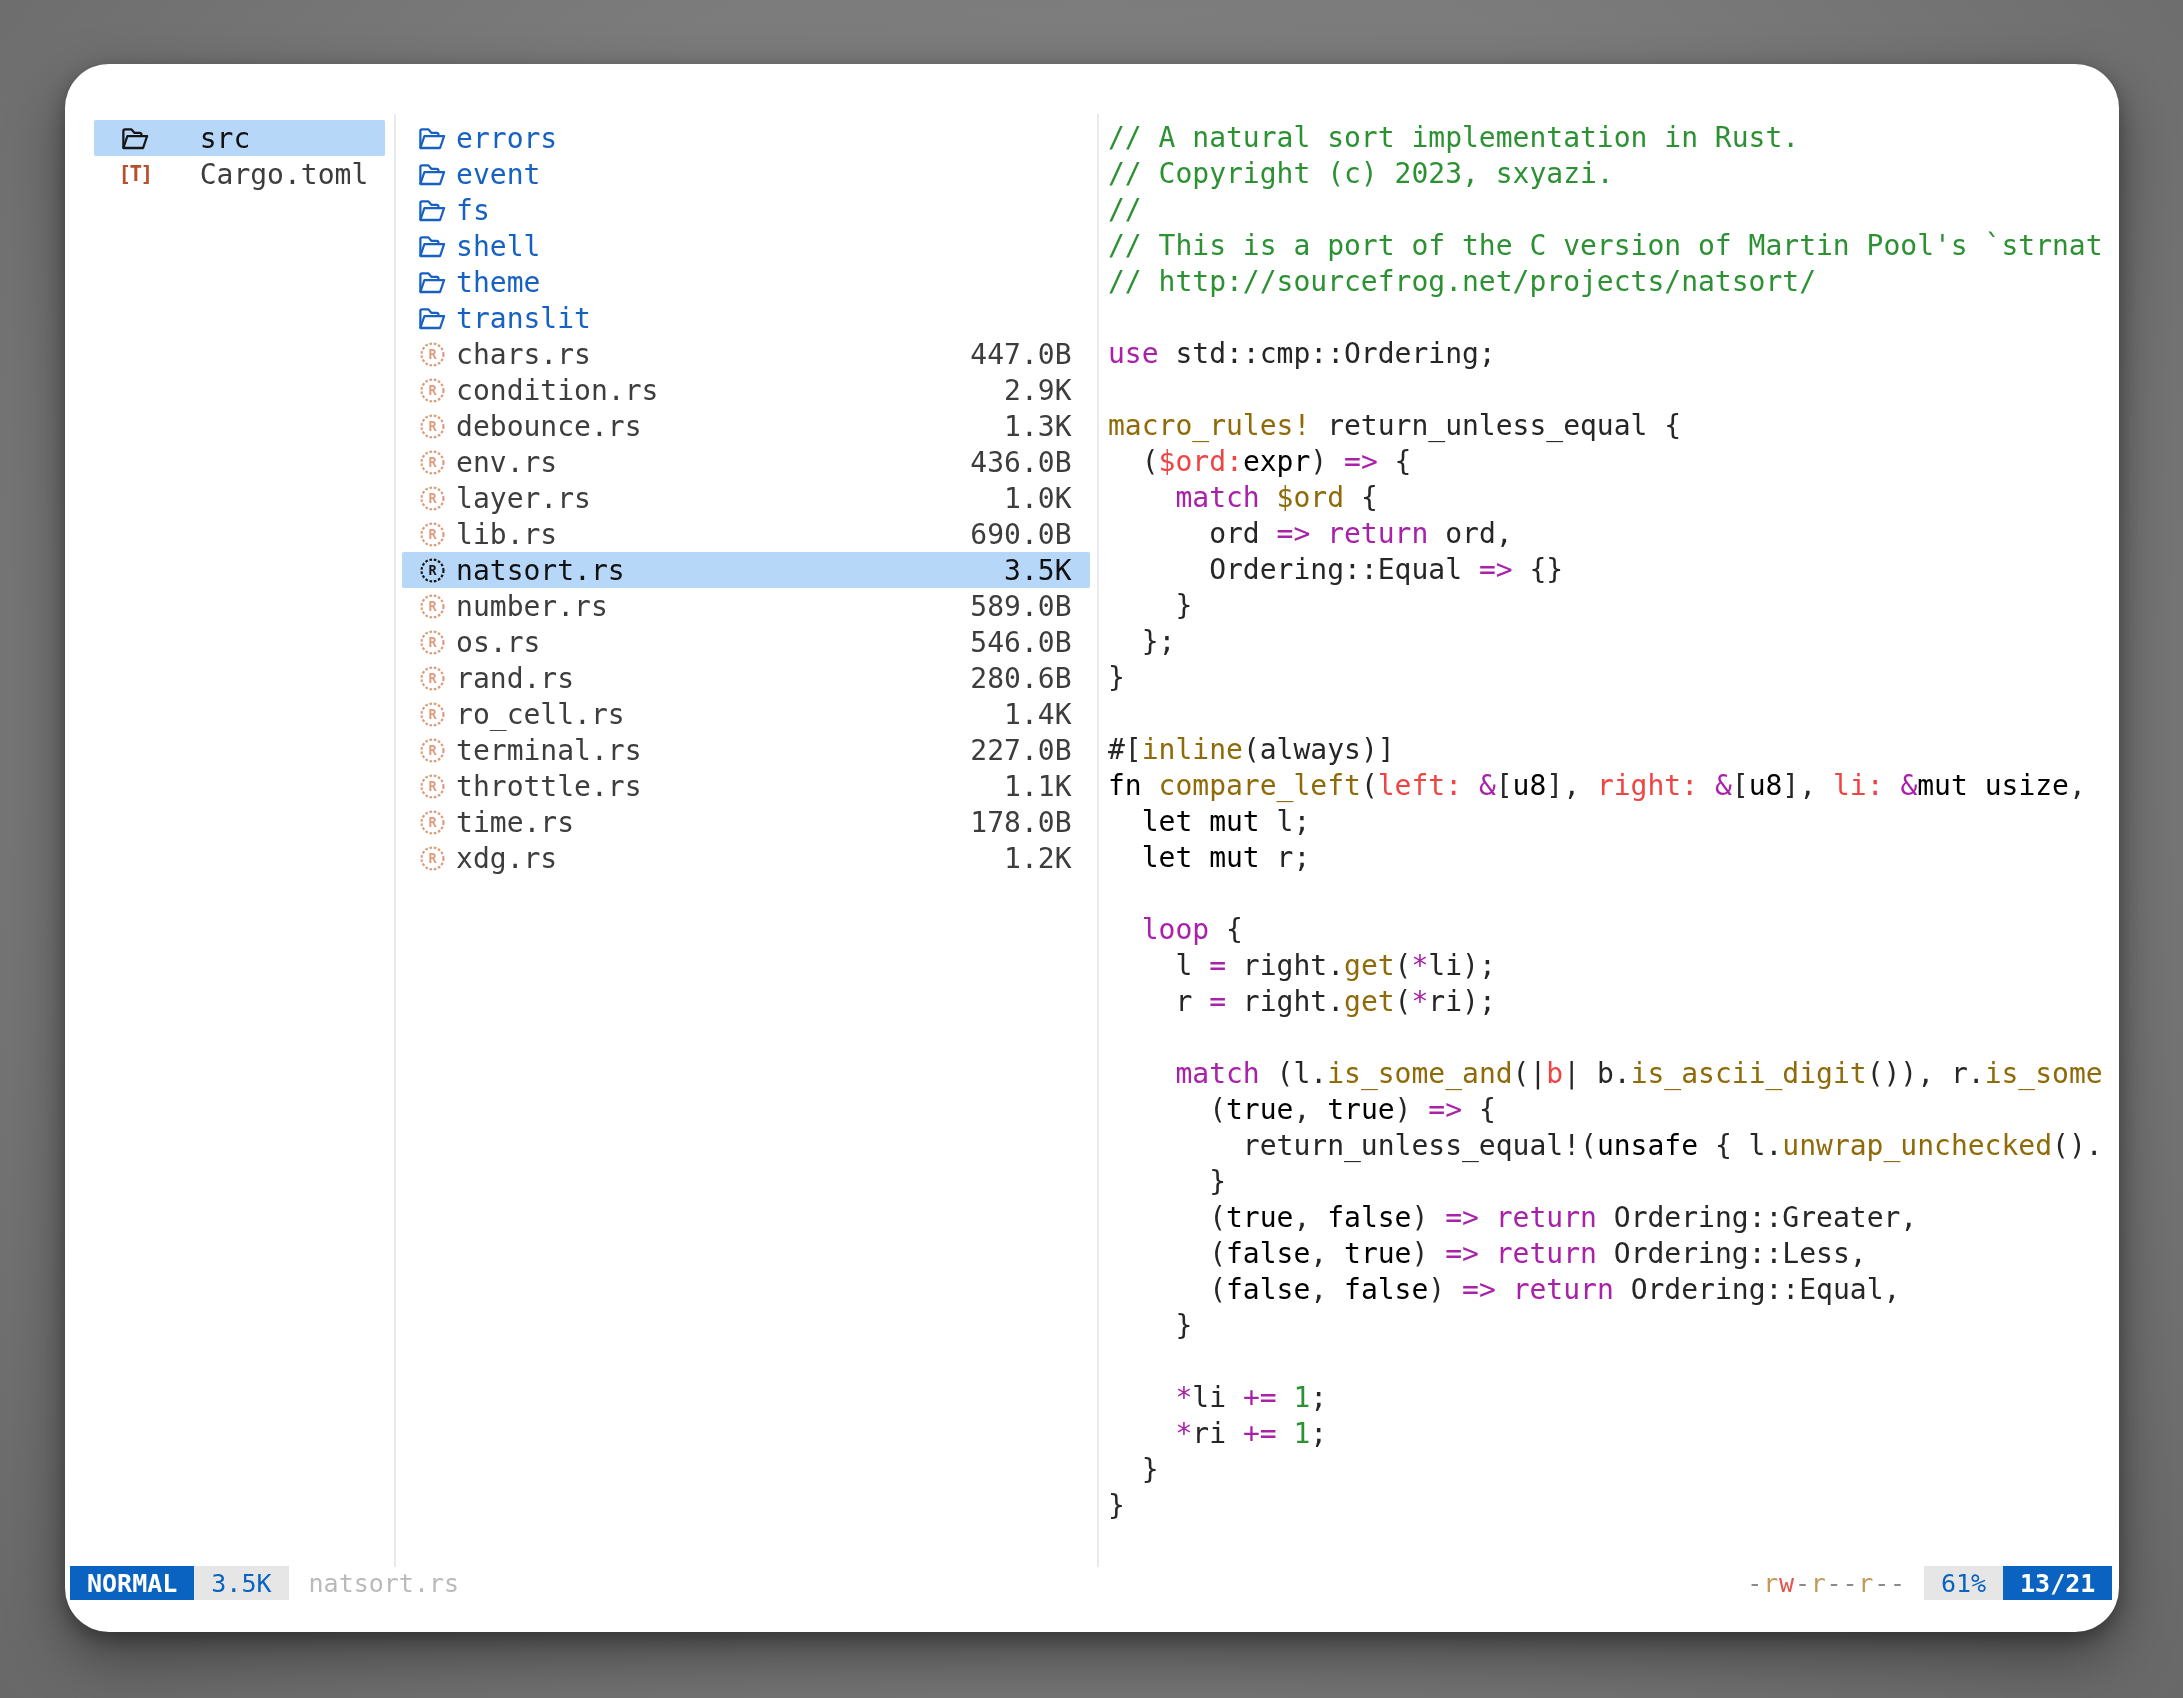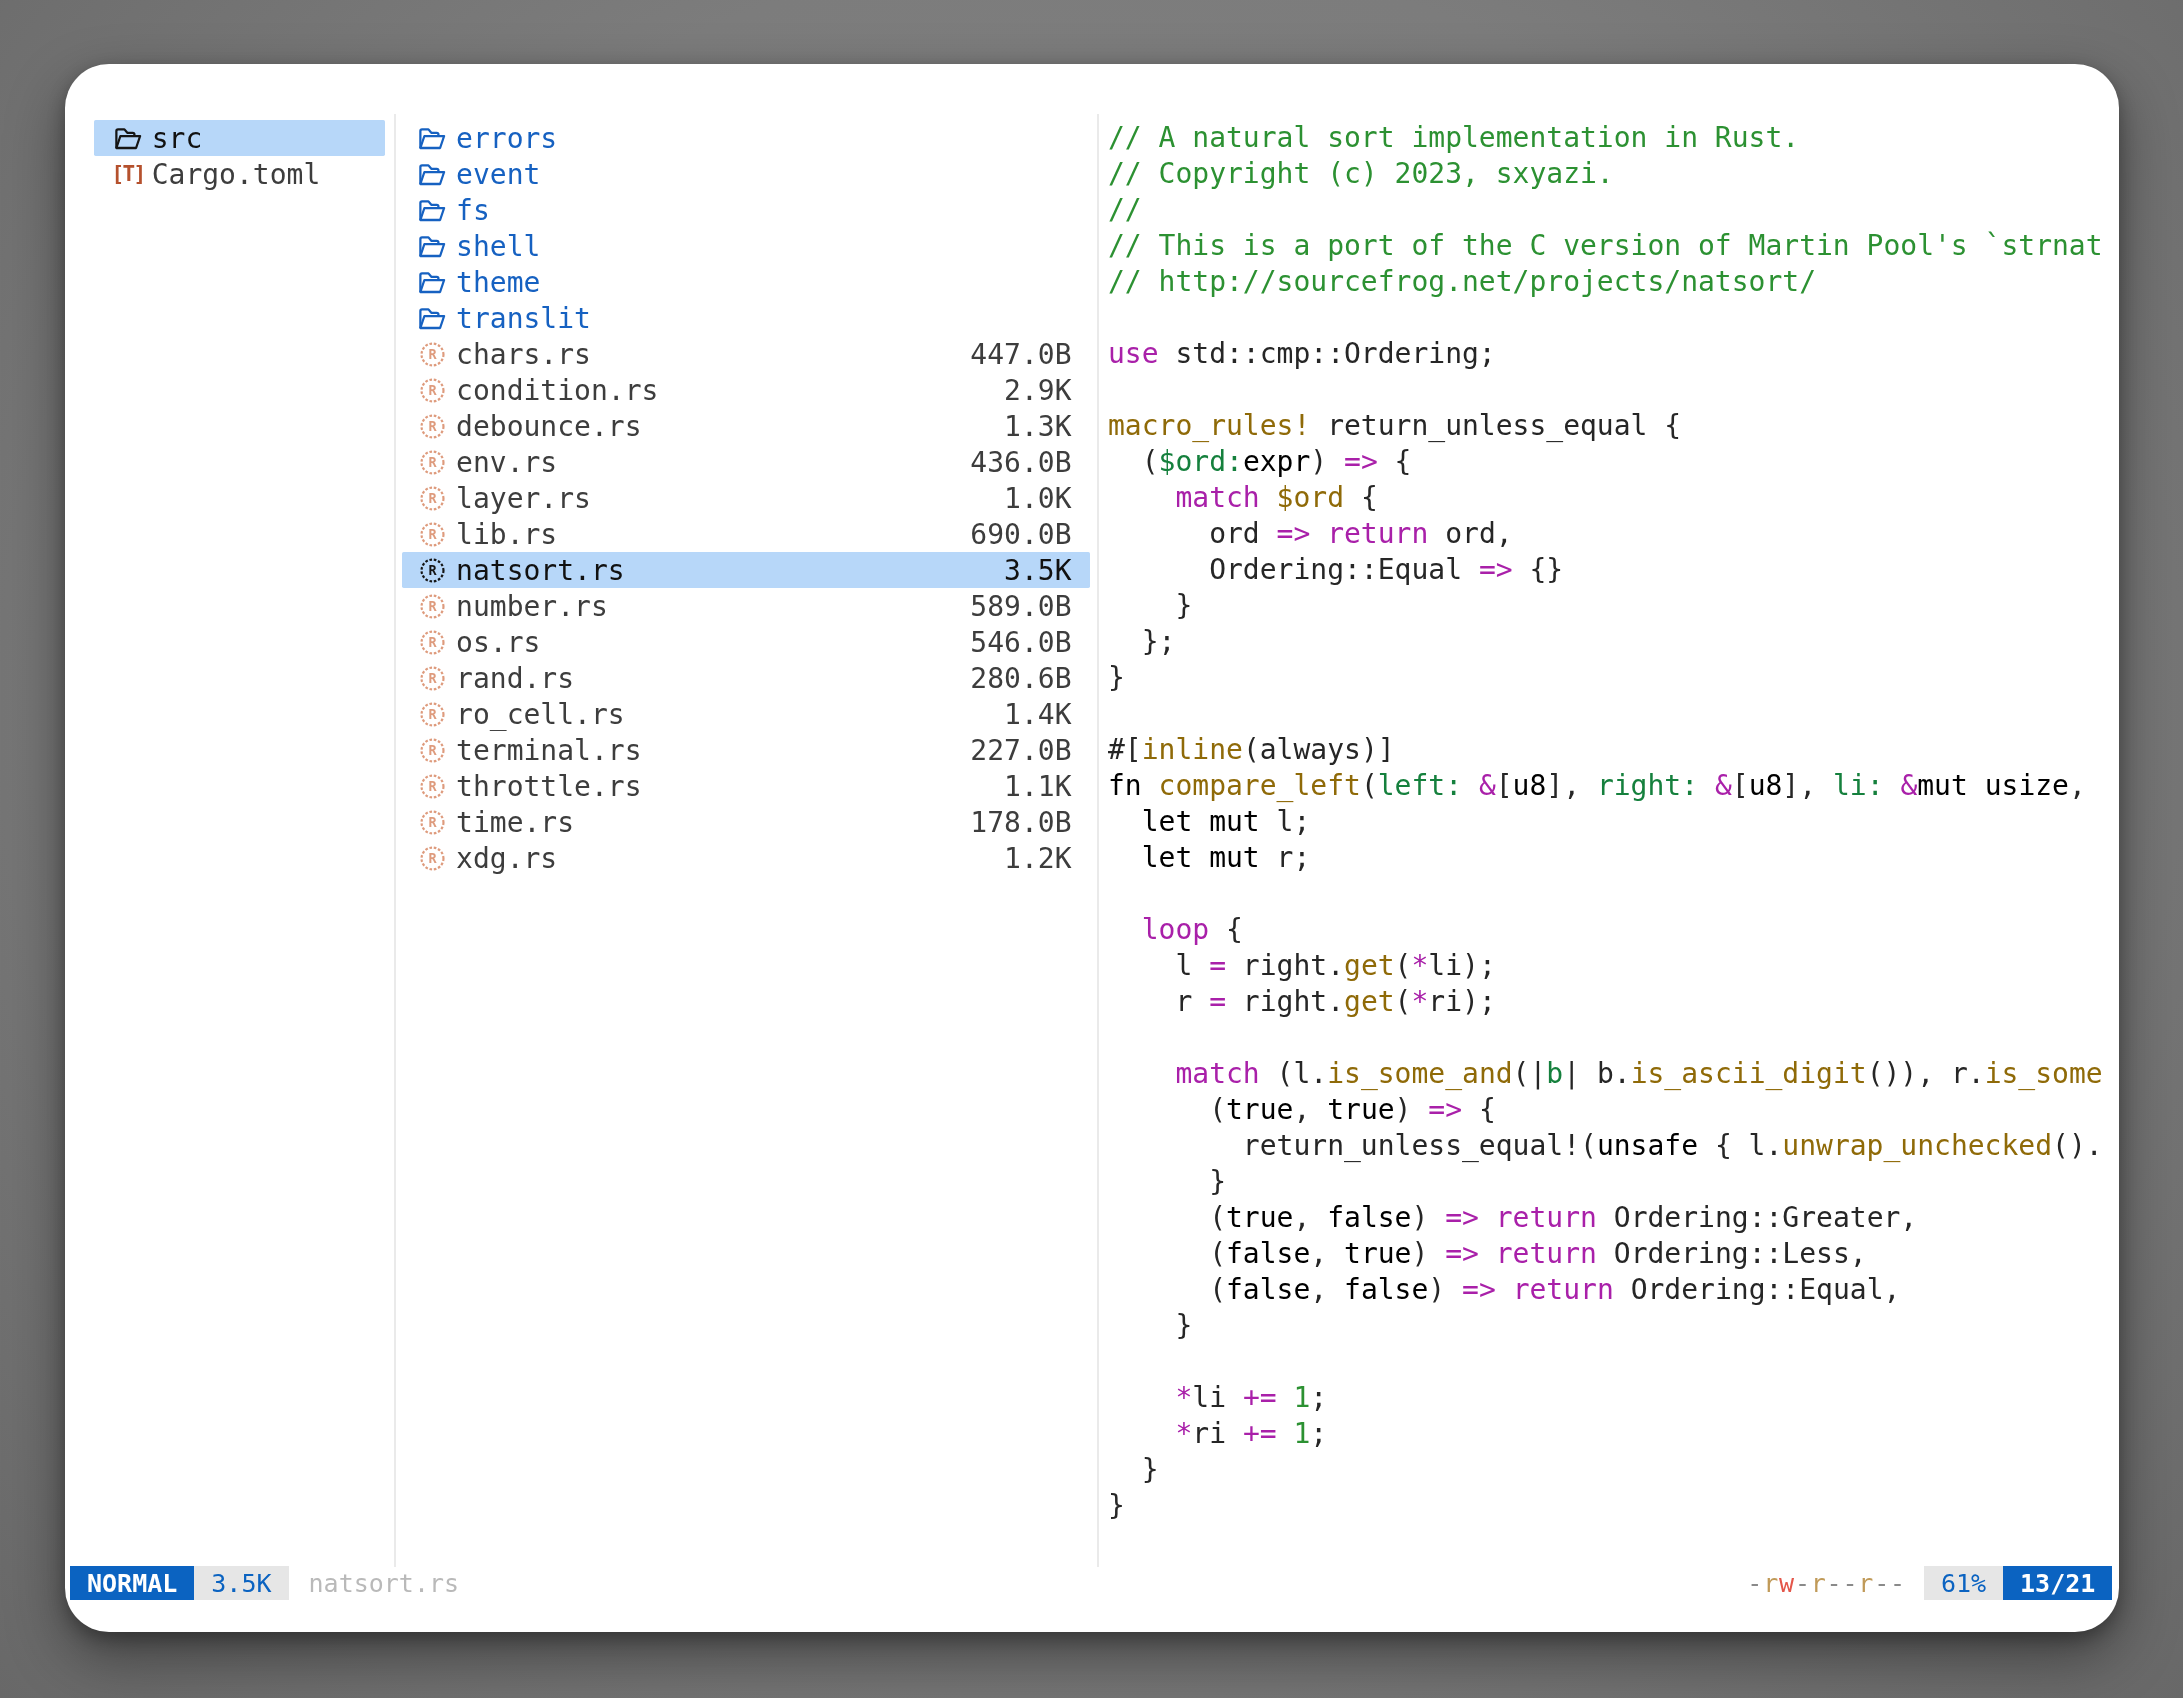--- a/index.html
+++ b/index.html
@@ -9,34 +9,34 @@
   .window{position:absolute;left:65px;top:64px;width:2054px;height:1568px;background:#ffffff;
     border-radius:44px;box-shadow:0 23.5px 59px rgba(0,0,0,.42), 0 6.7px 17px rgba(0,0,0,.28);overflow:hidden;}
   .divider{position:absolute;top:50px;height:1453px;width:1.7px;background:#eaeaea;}
   #divider-1{left:329px;}
   #divider-2{left:1032px;}
   .pane{position:absolute;top:56px;}
   #parent-pane{left:29px;width:291px;}
   #current-pane{left:337px;width:688px;}
   #preview-pane{left:1034px;width:1004px;height:1426px;overflow:hidden;padding-left:9px;box-sizing:border-box;}
   .row{height:36px;display:flex;align-items:center;font-size:28px;color:#3d3d3d;white-space:pre;border-radius:1.7px;}
-  #parent-pane .row{padding-left:17px;}
+  #parent-pane .row{padding-left:24px;gap:41px;}
   #current-pane .row{padding:0 18.5px 0 13.4px;}
   .row.selected{background:#b7d7f9;color:#111111;}
   .row .icon{width:34px;min-width:34px;height:30px;display:flex;align-items:center;justify-content:center;margin-right:6.7px;}
   .row .dir-i{color:#1661c1;}
   .row .rust-i{color:#de9b7d;}
   .row.selected .rust-i,.row.selected .dir-i{color:#151515;}
   .row .toml-i{color:#b5512d;font-weight:bold;font-size:21px;letter-spacing:-1.7px;}
   .row .fname{overflow:hidden;}
   .dirname{color:#1661c1;}
   .row .fsize{margin-left:auto;}
   
   .code-line{height:36px;line-height:36px;font-size:28px;white-space:pre;color:#262626;}
-  .t-c{color:#2c9132}.t-k{color:#a920a9}.t-b{color:#000000}.t-n{color:#15803d}
+  .t-c{color:#2c9132}.t-k{color:#a920a9}.t-b{color:#000000}.t-n{color:#ef4444}
   .t-f{color:#8f6a08}.t-g{color:#2c9132}.t-d{color:#262626}
   
   #status-bar{position:absolute;left:5px;right:6.7px;bottom:32px;height:34px;display:flex;align-items:center;font-size:25px;}
   .chip{height:34px;display:flex;align-items:center;padding:0 17px;box-sizing:border-box;}
   .chip.blue{background:#0b63c1;color:#ffffff;font-weight:bold;}
   .chip.gray{background:#e6e6e6;color:#0b63c1;}
   #status-file{color:#b9b9b9;margin-left:20px;}
   #status-spacer{flex:1;}
   #status-perms{margin-right:18px;letter-spacing:0.8px;}
   .p-dash{color:#8a8a8a}.p-r{color:#c09a58}.p-w{color:#e4564a}

